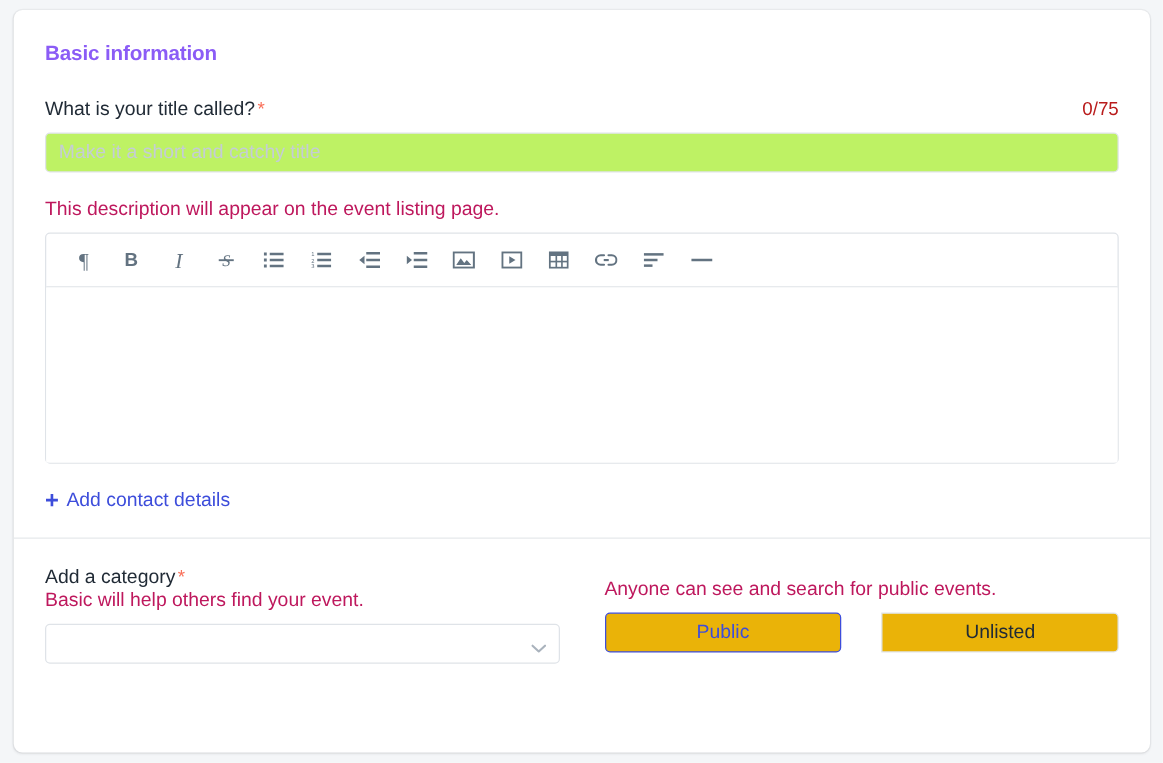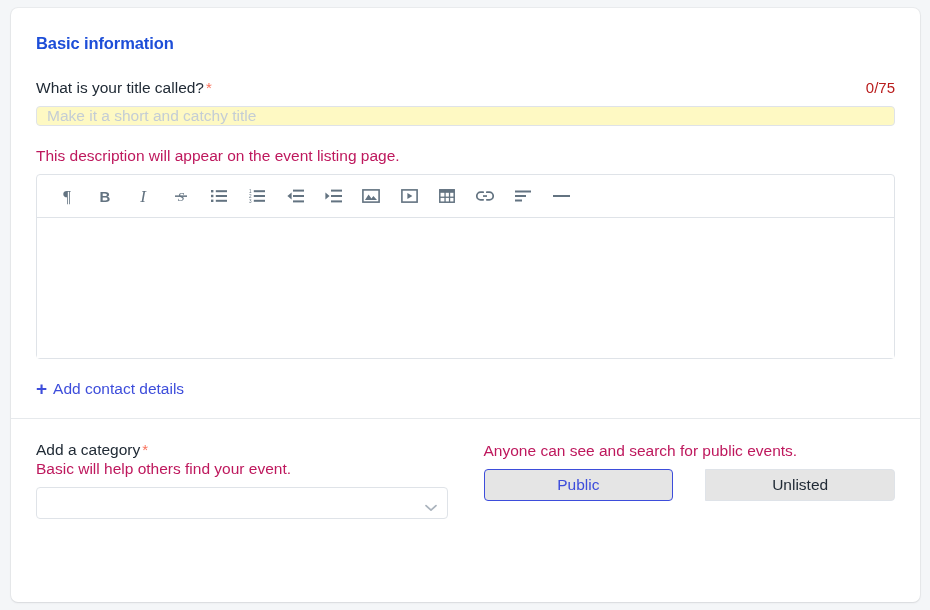--- a/index.html
+++ b/index.html
@@ -20,21 +20,21 @@
     left: 11px; top: 8px;
     width: 909px; height: 594px;
     background: #ffffff;
     border-radius: 7px;
     box-shadow: 0 1px 2px rgba(63,63,68,0.10), 0 0 0 1px rgba(63,63,68,0.05);
     overflow: hidden;
   }
   .section-top { padding: 26px 25px 0 25px; }
   .section-title {
     font-size: 16.5px;
-    color: #1d4ed8;
+    color: #8b5cf6;
     font-weight: 700;
     letter-spacing: -0.1px;
     margin: 0 0 26px 0;
   }
   .req { color: #f9705a; font-size: 15px; margin-left: 2px; }
 
   .label-row {
     display: flex;
     align-items: baseline;
     justify-content: space-between;
@@ -49,29 +49,29 @@
     color: #b91c1c;
   }
   .helper {
     font-size: 15.5px;
     color: #be185d;
     margin-top: 1px;
   }
   .text-input {
     display: block;
     width: 100%;
-    height: 20px;
+    height: 32px;
     margin-top: 9px;
     padding: 0 10px;
     font-size: 15.5px;
     font-family: "Liberation Sans", sans-serif;
     color: #212b36;
     border: 1px solid #dfe3e8;
     border-radius: 4px;
-    background: #fef9c3;
+    background: #bef264;
     outline: none;
   }
   .text-input::placeholder { color: #c4cdd5; }
 
   .block-gap { margin-top: 21px; }
 
   .editor {
     margin-top: 9px;
     border: 1px solid #dfe3e8;
     border-radius: 4px;
@@ -125,20 +125,21 @@
   .divider {
     height: 1px;
     background: #e6e9ec;
     width: 100%;
   }
 
   .section-bottom {
     display: flex;
     padding: 22px 25px 0 25px;
     gap: 36px;
+    align-items: center;
   }
   .col { width: 412px; }
 
   .select-wrap {
     position: relative;
     margin-top: 9px;
   }
   .select-box {
     width: 100%;
     height: 32px;
@@ -165,21 +166,21 @@
     margin-top: 9px;
     width: 100%;
   }
   .seg {
     flex: 1;
     height: 32px;
     display: flex;
     align-items: center;
     justify-content: center;
     font-size: 15.5px;
-    background: #e5e5e5;
+    background: #eab308;
     border: 1px solid #dfe3e8;
     color: #212b36;
     cursor: pointer;
   }
   .seg:first-child { border-radius: 4px 0 0 4px; }
   .seg:last-child { border-radius: 0 4px 4px 0; border-left: none; }
   .seg.active {
     border: 1px solid #3d4ddb;
     color: #3d4ddb;
     border-radius: 4px;

